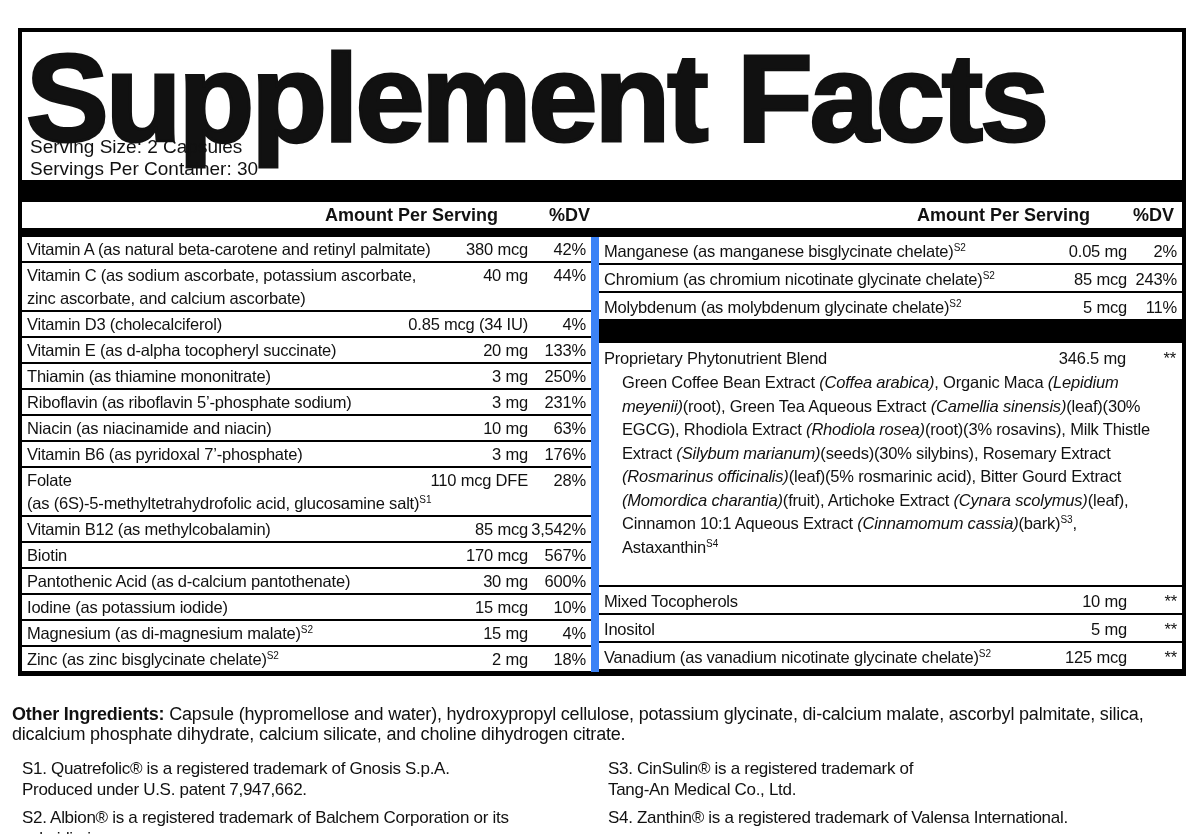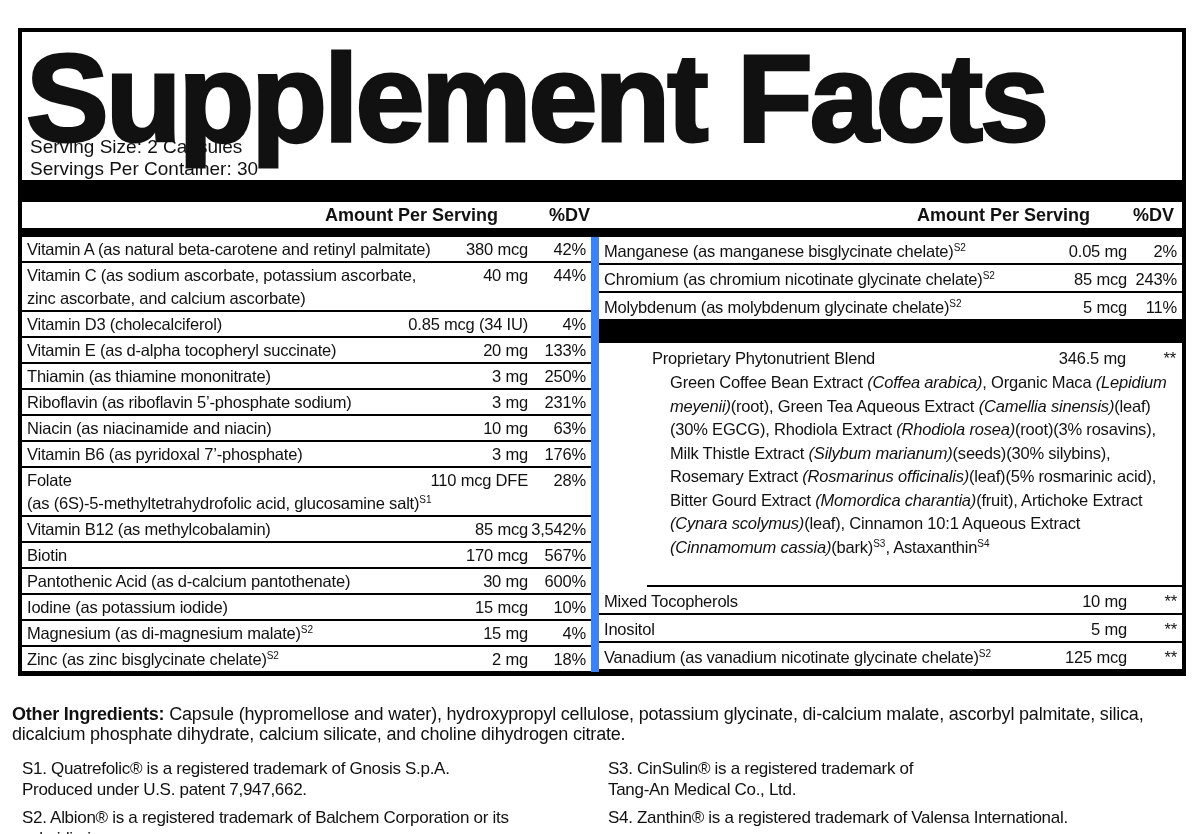--- a/index.html
+++ b/index.html
@@ -33,21 +33,21 @@
   .l1{display:flex;align-items:baseline;}
   .nm{flex:1 1 auto;padding-right:6px;}
   .amt{white-space:nowrap;text-align:right;}
   .dv{flex:0 0 58px;text-align:right;white-space:nowrap;}
   .col-right .dv{flex-basis:50px;}
   .l2{width:100%;}
 
   .rbar{height:22px;background:#000;flex:0 0 auto;}
   .rbar2{height:26px;background:#000;flex:0 0 auto;}
 
-  .blend{flex:1 1 auto;border-bottom:2px solid #000;padding:3px 6px 0 5px;font-size:16.5px;letter-spacing:-0.2px;overflow:hidden;margin-left:48px;}
+  .blend{flex:1 1 auto;border-bottom:2px solid #000;padding:3px 6px 0 5px;font-size:16.5px;letter-spacing:-0.2px;overflow:hidden;}
   .blend .l1{line-height:25px;}
   .blend-desc{padding-left:18px;line-height:23.5px;}
   .bi{font-style:italic;}
   sup.sn{font-size:10px;line-height:0;vertical-align:super;letter-spacing:0;}
 
   .note-row{flex:0 0 auto;padding:4px 6px 0 5px;font-size:17px;}
 
   .other{position:absolute;left:12px;top:704px;width:1186px;font-size:18px;line-height:20px;letter-spacing:-0.2px;}
   .other b{letter-spacing:-0.2px;}
 

